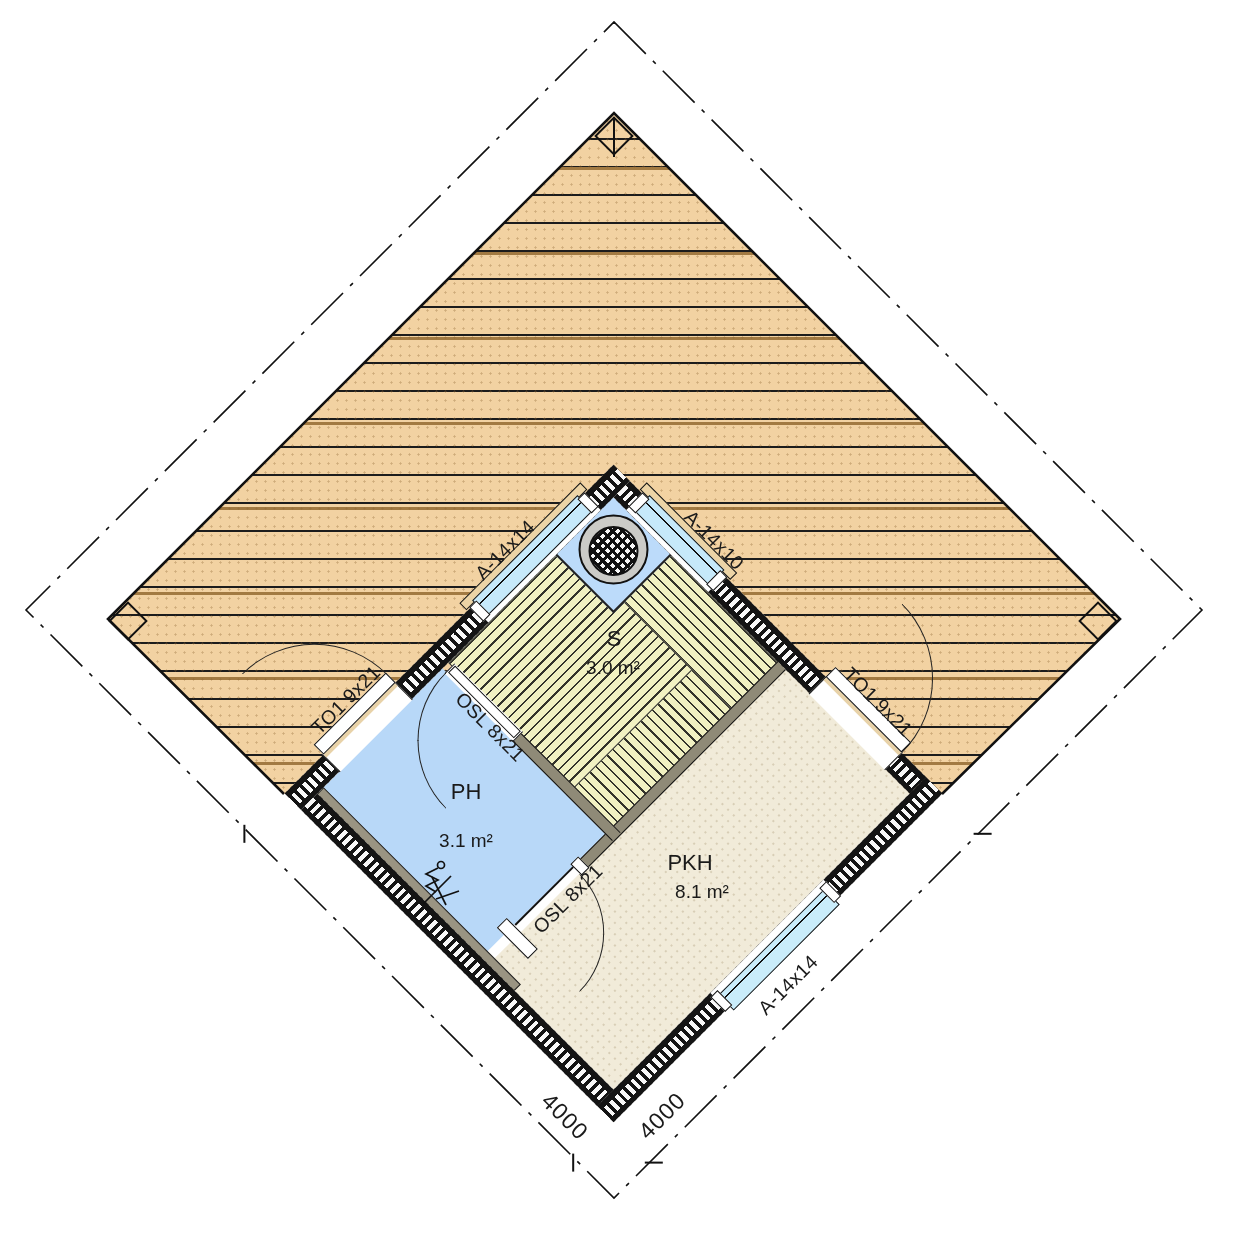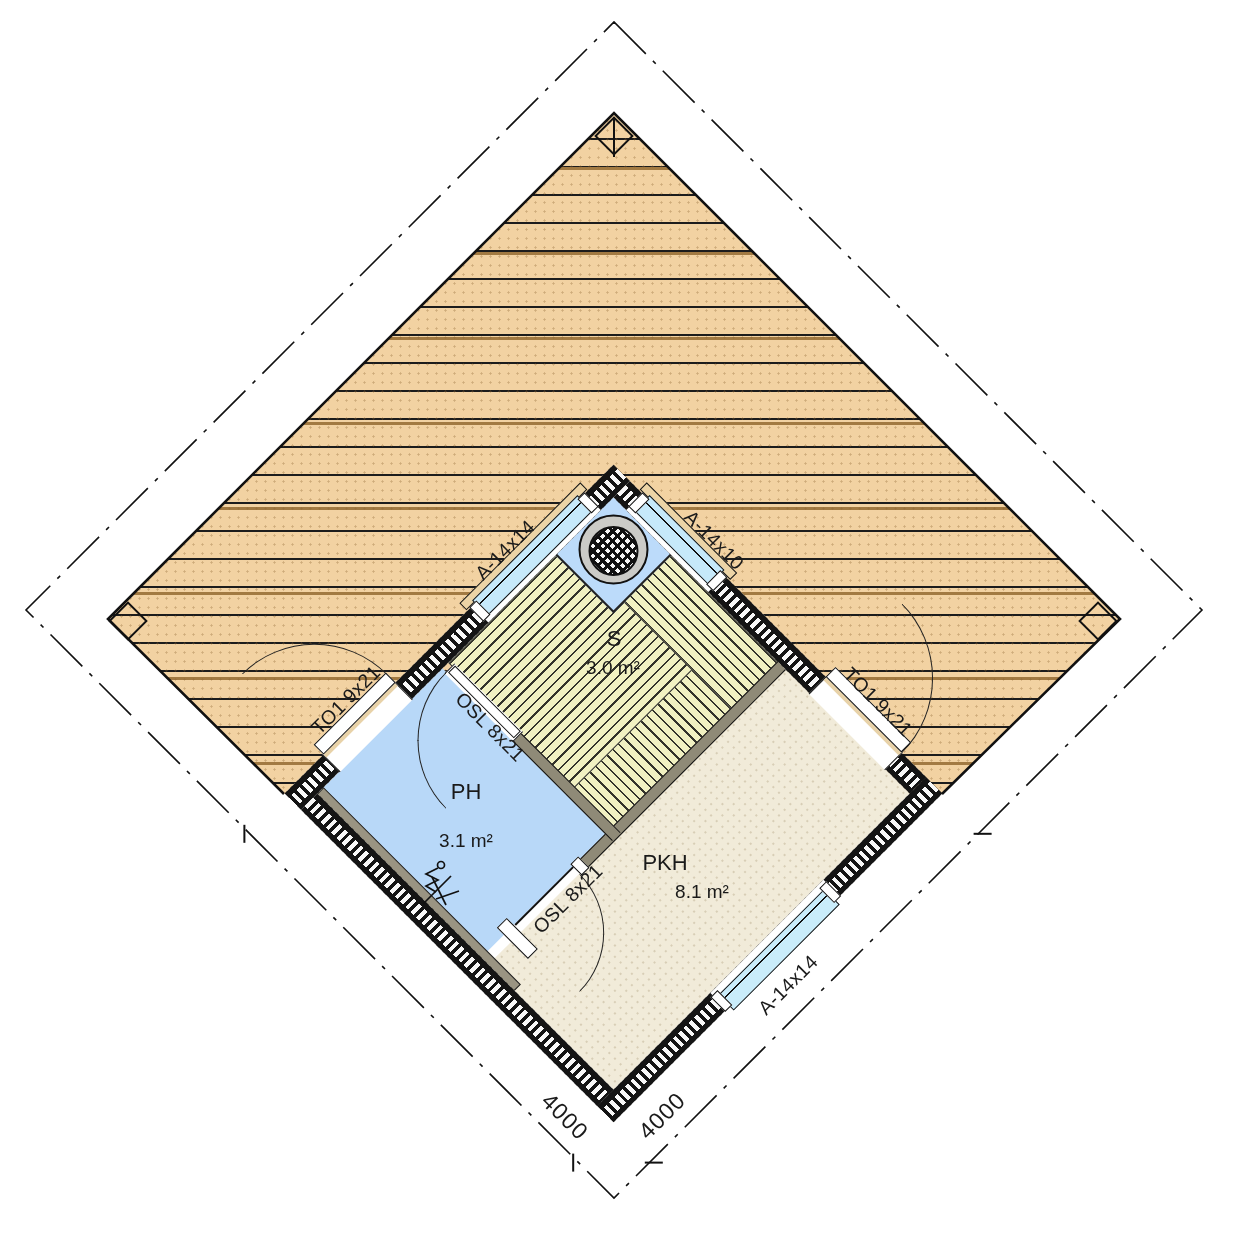--- a/index.html
+++ b/index.html
@@ -147,21 +147,21 @@
     <div class="tick" style="left:513px;top:464px;transform:rotate(-45deg);"></div>
 
     <div class="abs dimlbl" style="left:384px;top:482px;width:85px;height:24px;text-align:center;">4000</div>
     <div class="abs dimlbl" style="left:451px;top:414px;width:85px;height:24px;text-align:center;transform:rotate(-90deg);">4000</div>
   </div>
 
   <div class="lbl roomname" style="left:614px;top:639px;">S</div>
   <div class="lbl roomarea" style="left:613px;top:668px;">3.0 m²</div>
   <div class="lbl roomname" style="left:466px;top:792px;">PH</div>
   <div class="lbl roomarea" style="left:466px;top:821px;margin-top:20px;">3.1 m²</div>
-  <div class="lbl roomname" style="left:665px;top:863px;">PKH</div>
+  <div class="lbl roomname" style="left:690px;top:863px;">PKH</div>
   <div class="lbl roomarea" style="left:702px;top:892px;">8.1 m²</div>
 
   <div class="lbl walllbl rm45" style="left:505px;top:550px;">A-14x14</div>
   <div class="lbl walllbl r45" style="left:714px;top:540px;">A-14x10</div>
   <div class="lbl walllbl rm45" style="left:788px;top:985px;">A-14x14</div>
 
   <div class="lbl walllbl rm45" style="left:346px;top:700px;">TO1 9x21</div>
   <div class="lbl walllbl r45" style="left:878px;top:702px;">TO1 9x21</div>
   <div class="lbl walllbl r45" style="left:490px;top:727px;">OSL 8x21</div>
   <div class="lbl walllbl rm45" style="left:568px;top:899px;">OSL 8x21</div>

